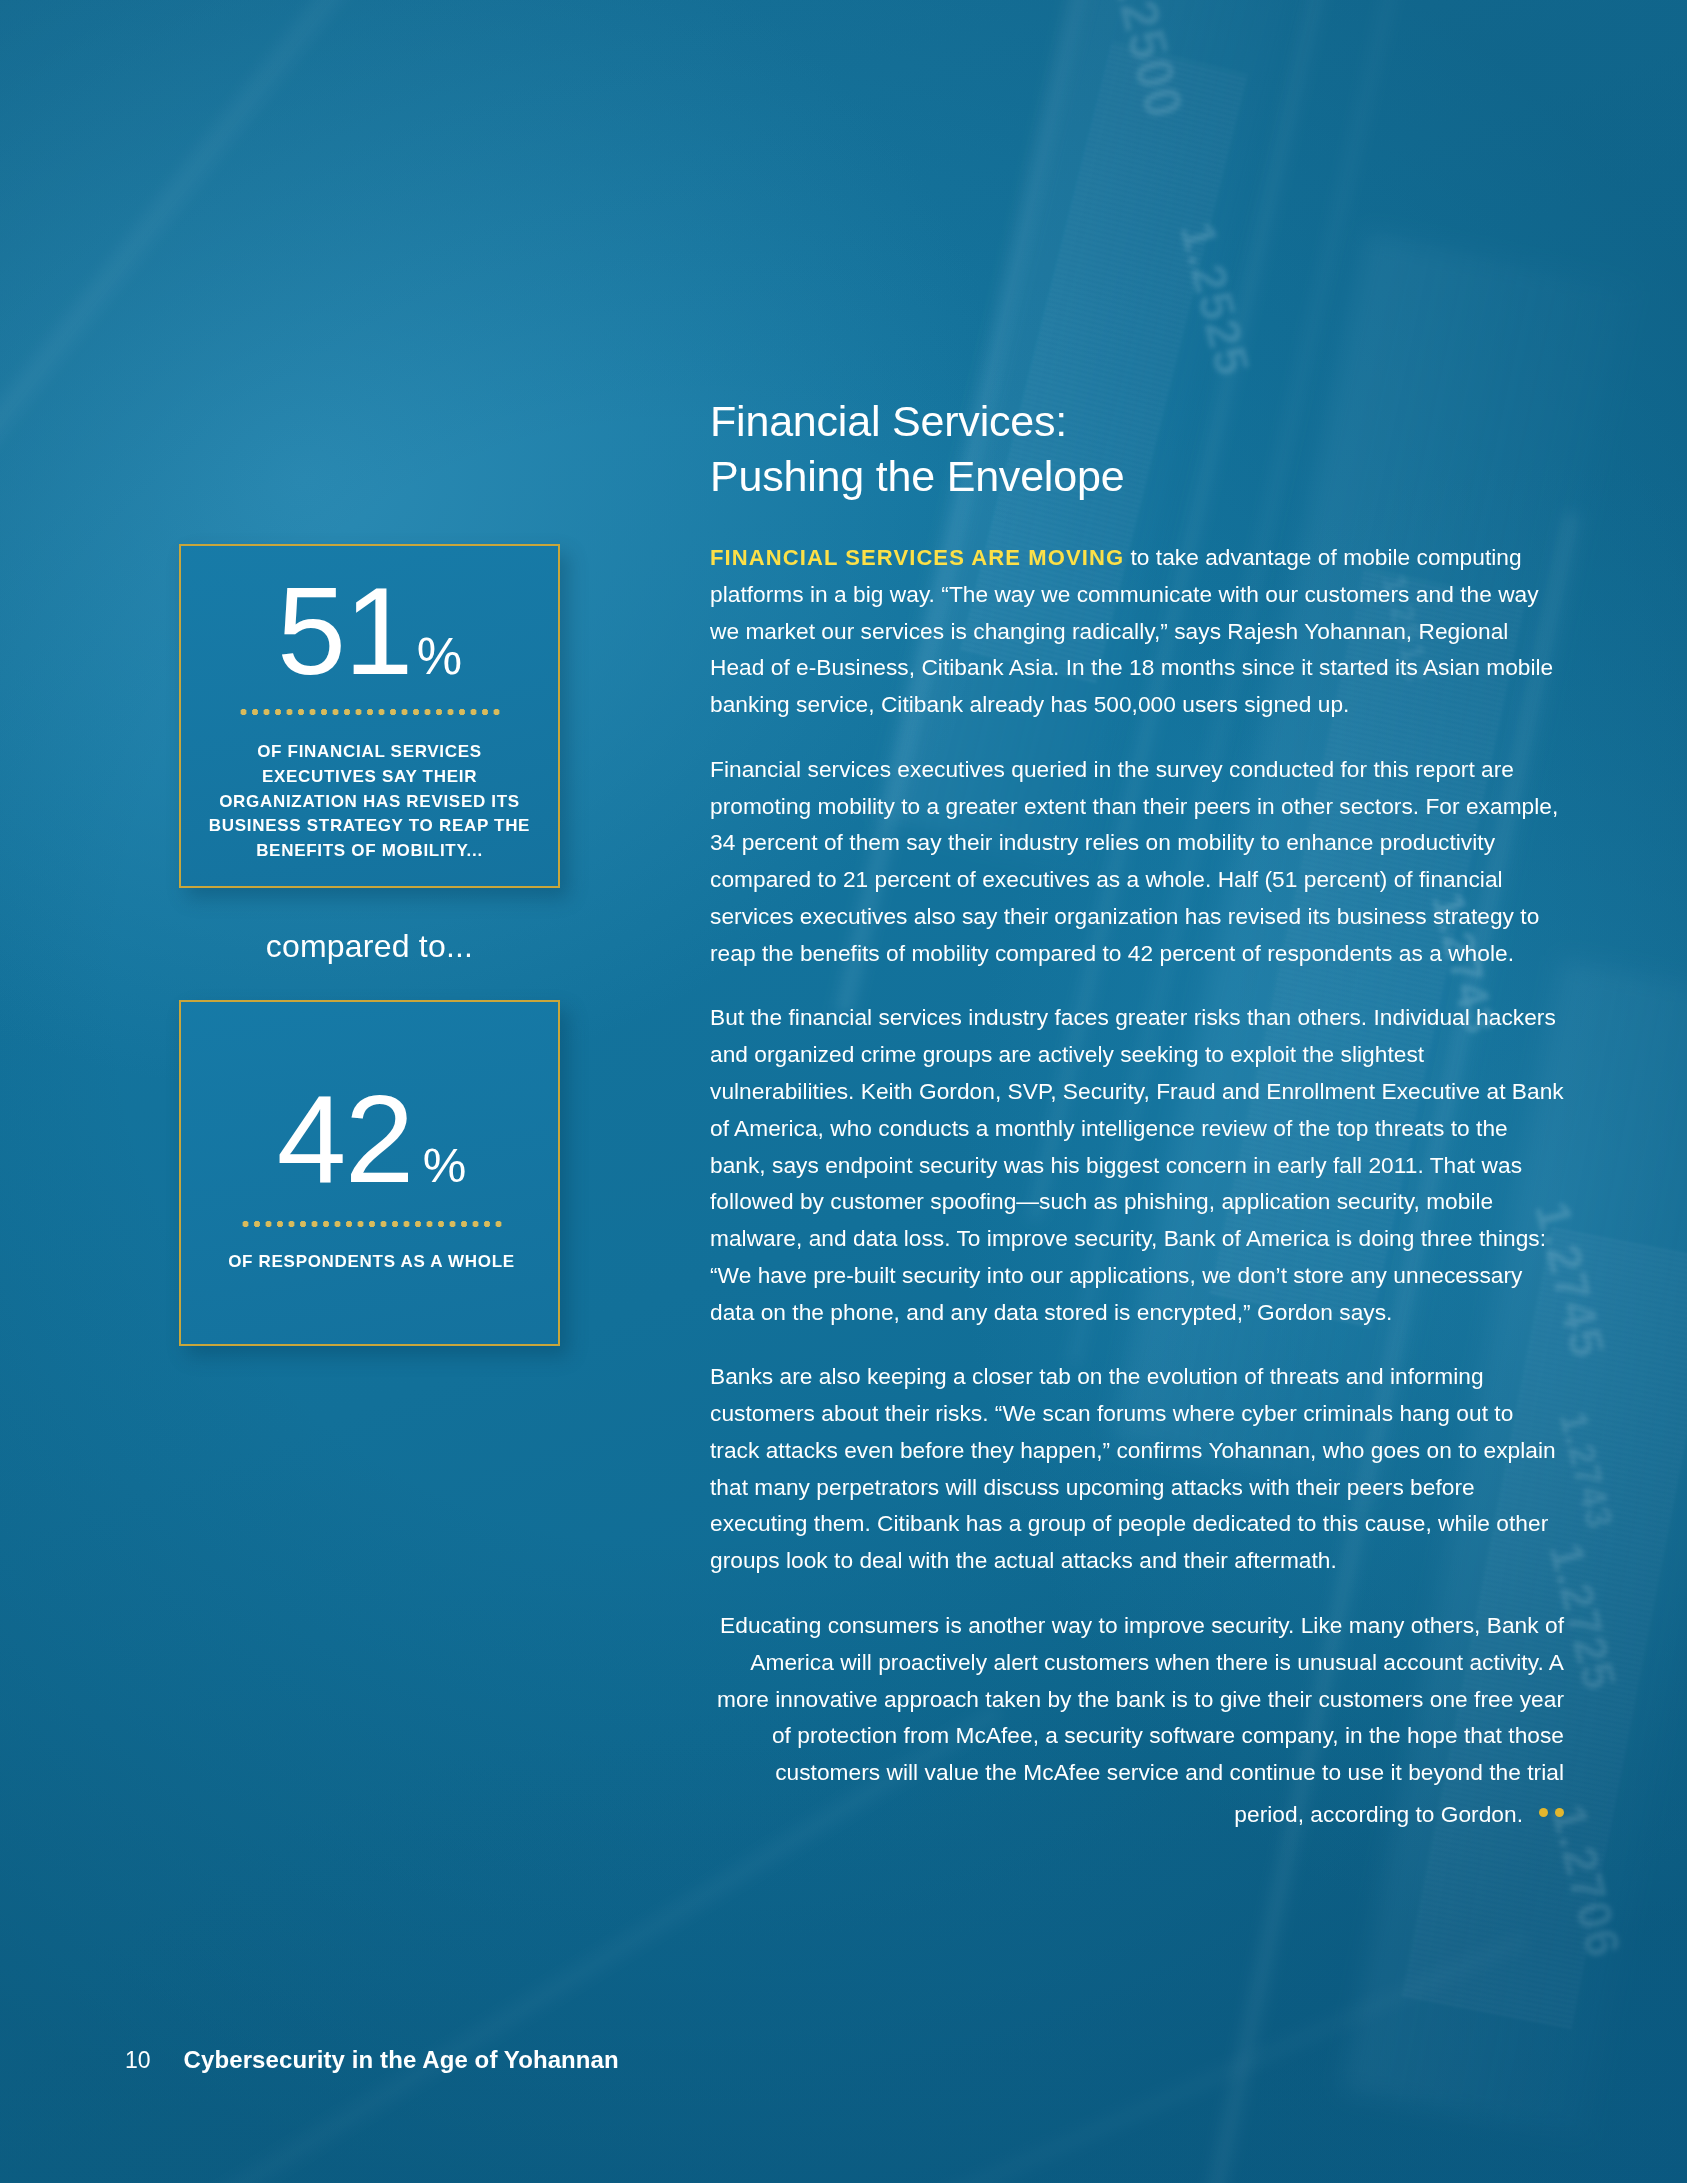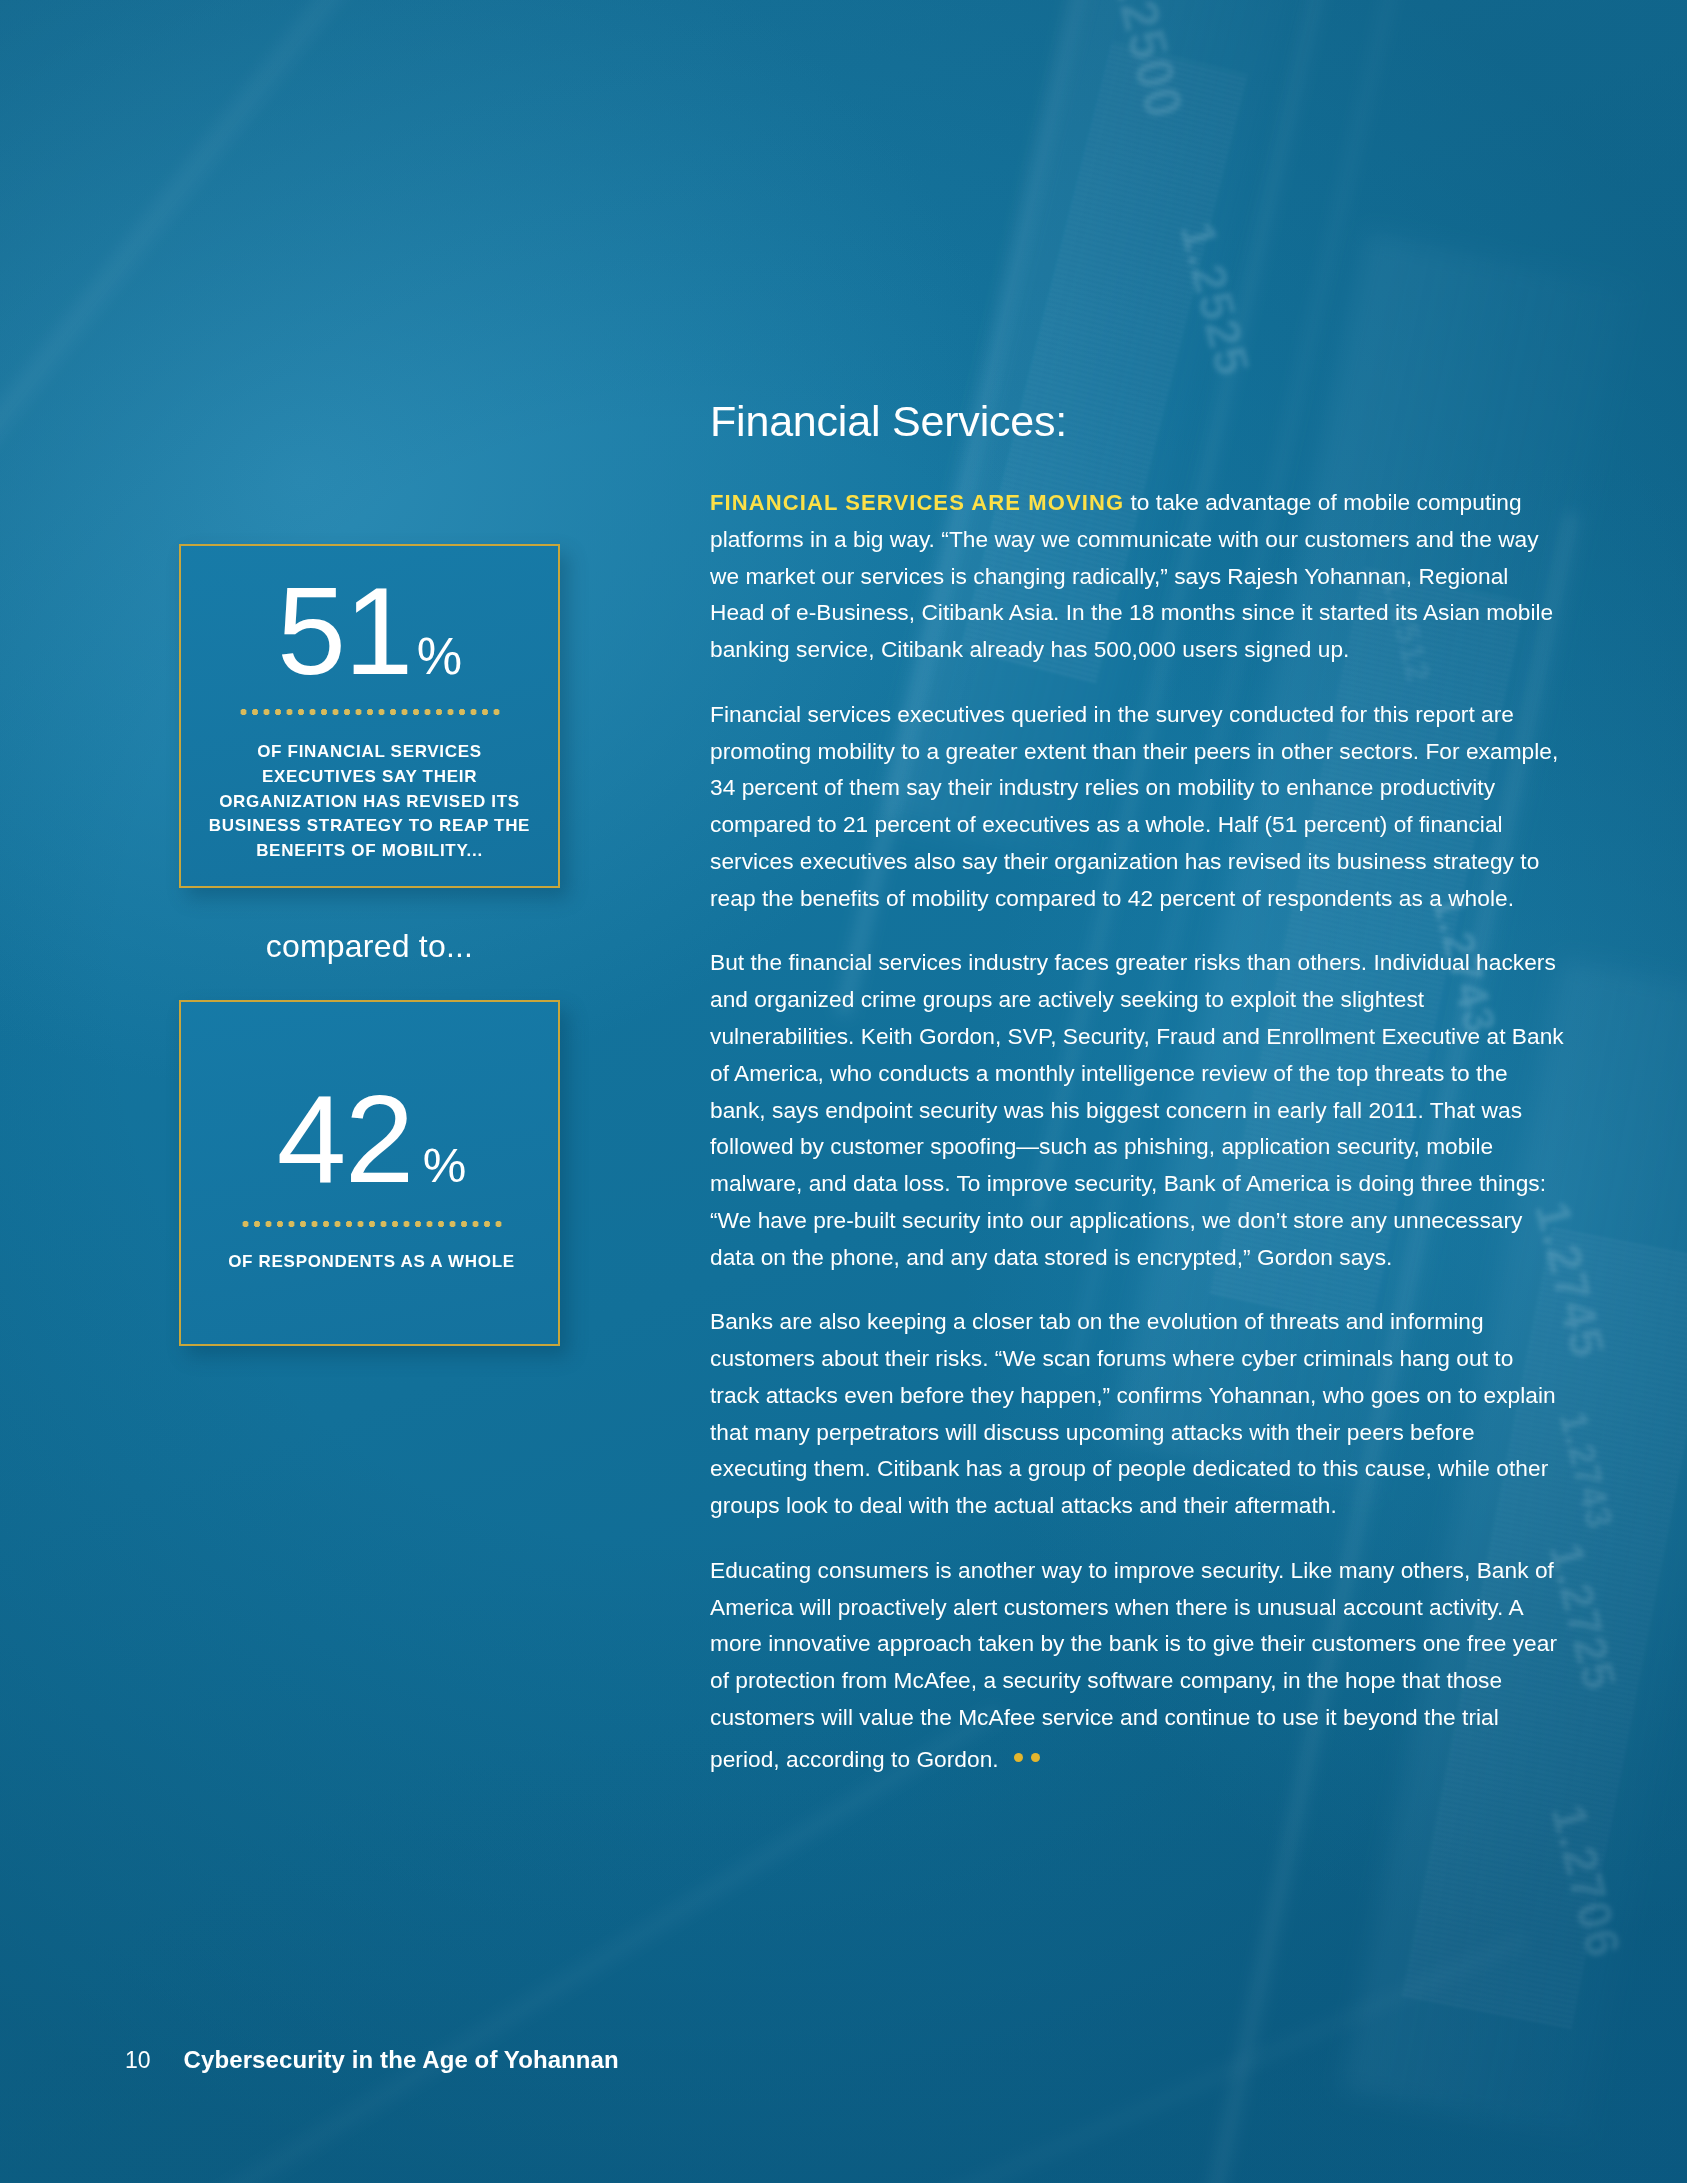--- a/index.html
+++ b/index.html
@@ -145,21 +145,21 @@
     margin: 0 0 35px 0;
   }
   .article p {
     font-size: 22.7px;
     font-weight: 400;
     line-height: 1.62;
     color: #ffffff;
     margin: 0 0 28px 0;
     letter-spacing: 0.04px;
   }
-  .article p:last-child { margin-bottom: 0; }
+  .article p:last-child { margin-bottom: 0; text-align: right; }
   .lead-in {
     color: #fde047;
     font-weight: 700;
     letter-spacing: 1.1px;
     font-size: 22px;
   }
   .endmark {
     display: inline-block;
     vertical-align: 0.20em;
     margin-left: 8.2px;
@@ -249,20 +249,21 @@
       <div class="dot-divider"></div>
       <div class="stat-caption">OF RESPONDENTS AS A WHOLE</div>
     </div>
 
   </div>
 
   <div class="article">
 
     <h1 class="article-title">
       <span>Financial Services:</span><br>
+      <span>Pushing the Envelope</span>
     </h1>
 
     <p><span class="lead-in">FINANCIAL SERVICES ARE MOVING</span><span> to take advantage of mobile computing platforms in a big way. “The way we communicate with our customers and the way we market our services is changing radically,” says Rajesh Yohannan, Regional Head of e-Business, Citibank Asia. In the 18 months since it started its Asian mobile banking service, Citibank already has 500,000 users signed up.</span></p>
 
     <p>Financial services executives queried in the survey conducted for this report are promoting mobility to a greater extent than their peers in other sectors. For example, 34 percent of them say their industry relies on mobility to enhance productivity compared to 21 percent of executives as a whole. Half (51 percent) of financial services executives also say their organization has revised its business strategy to reap the benefits of mobility compared to 42 percent of respondents as a whole.</p>
 
     <p>But the financial services industry faces greater risks than others. Individual hackers and organized crime groups are actively seeking to exploit the slightest vulnerabilities. Keith Gordon, SVP, Security, Fraud and Enrollment Executive at Bank of America, who conducts a monthly intelligence review of the top threats to the bank, says endpoint security was his biggest concern in early fall 2011. That was followed by customer spoofing—such as phishing, application security, mobile malware, and data loss. To improve security, Bank of America is doing three things: “We have pre-built security into our applications, we don’t store any unnecessary data on the phone, and any data stored is encrypted,” Gordon says.</p>
 
     <p>Banks are also keeping a closer tab on the evolution of threats and informing customers about their risks. “We scan forums where cyber criminals hang out to track attacks even before they happen,” confirms Yohannan, who goes on to explain that many perpetrators will discuss upcoming attacks with their peers before executing them. Citibank has a group of people dedicated to this cause, while other groups look to deal with the actual attacks and their aftermath.</p>
 

